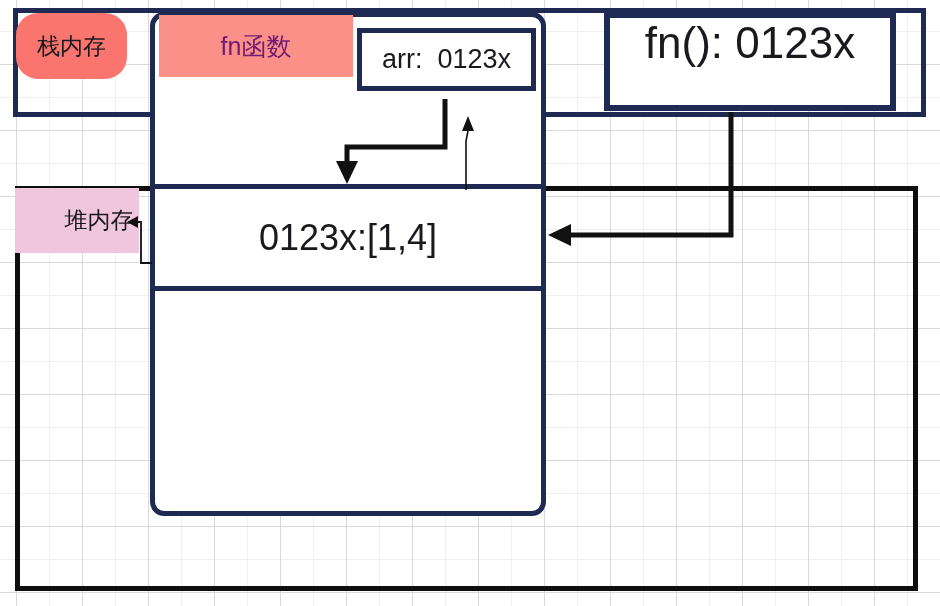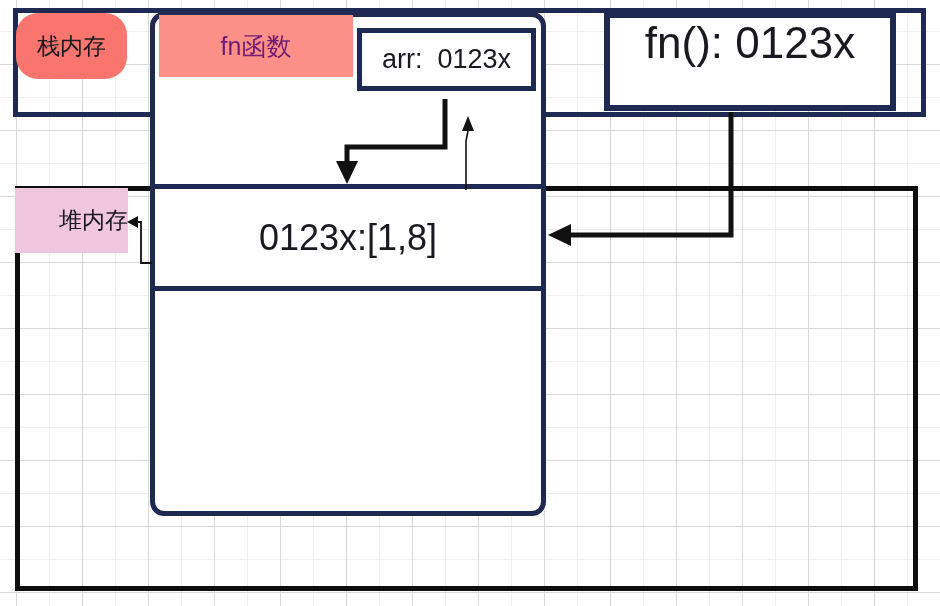--- a/index.html
+++ b/index.html
@@ -59,21 +59,21 @@
     display:flex;align-items:flex-start;justify-content:center;
     font-size:44px;color:#19191f;margin-left:17px;
   }
   .stack-label{
     left:16px;top:13px;width:111px;height:66px;
     background:#f9756d;
     display:flex;align-items:center;justify-content:center;
     font-size:23px;color:#19191f;border-radius:22px;
   }
   .heap-label{
-    left:15px;top:188px;width:113px;height:65px;
+    left:15px;top:188px;width:124px;height:65px;
     background:#f0c6de;
     display:flex;align-items:center;justify-content:center;
     font-size:23px;color:#19191f;padding-left:44px;
   }
   .arrow-layer{left:0;top:0;width:940px;height:606px;pointer-events:none;}
   .watermark{
     right:16px;top:564px;
     font-size:17px;color:#c9c9c9;letter-spacing:1px;
   }
 </style>
@@ -82,21 +82,21 @@
 
 <div class="canvas">
 
   <div class="abs stack-region"></div>
 
   <div class="abs heap-region"></div>
 
   <div class="abs fn-scope"></div>
 
   <div class="abs heap-object-band">
-    <span>0123x:[1,8]</span>
+    <span>0123x:[1,4]</span>
   </div>
 
   <div class="abs fn-header">
     <span>fn函数</span>
   </div>
 
   <div class="abs arr-box">
     <span>arr:  0123x</span>
   </div>
 

